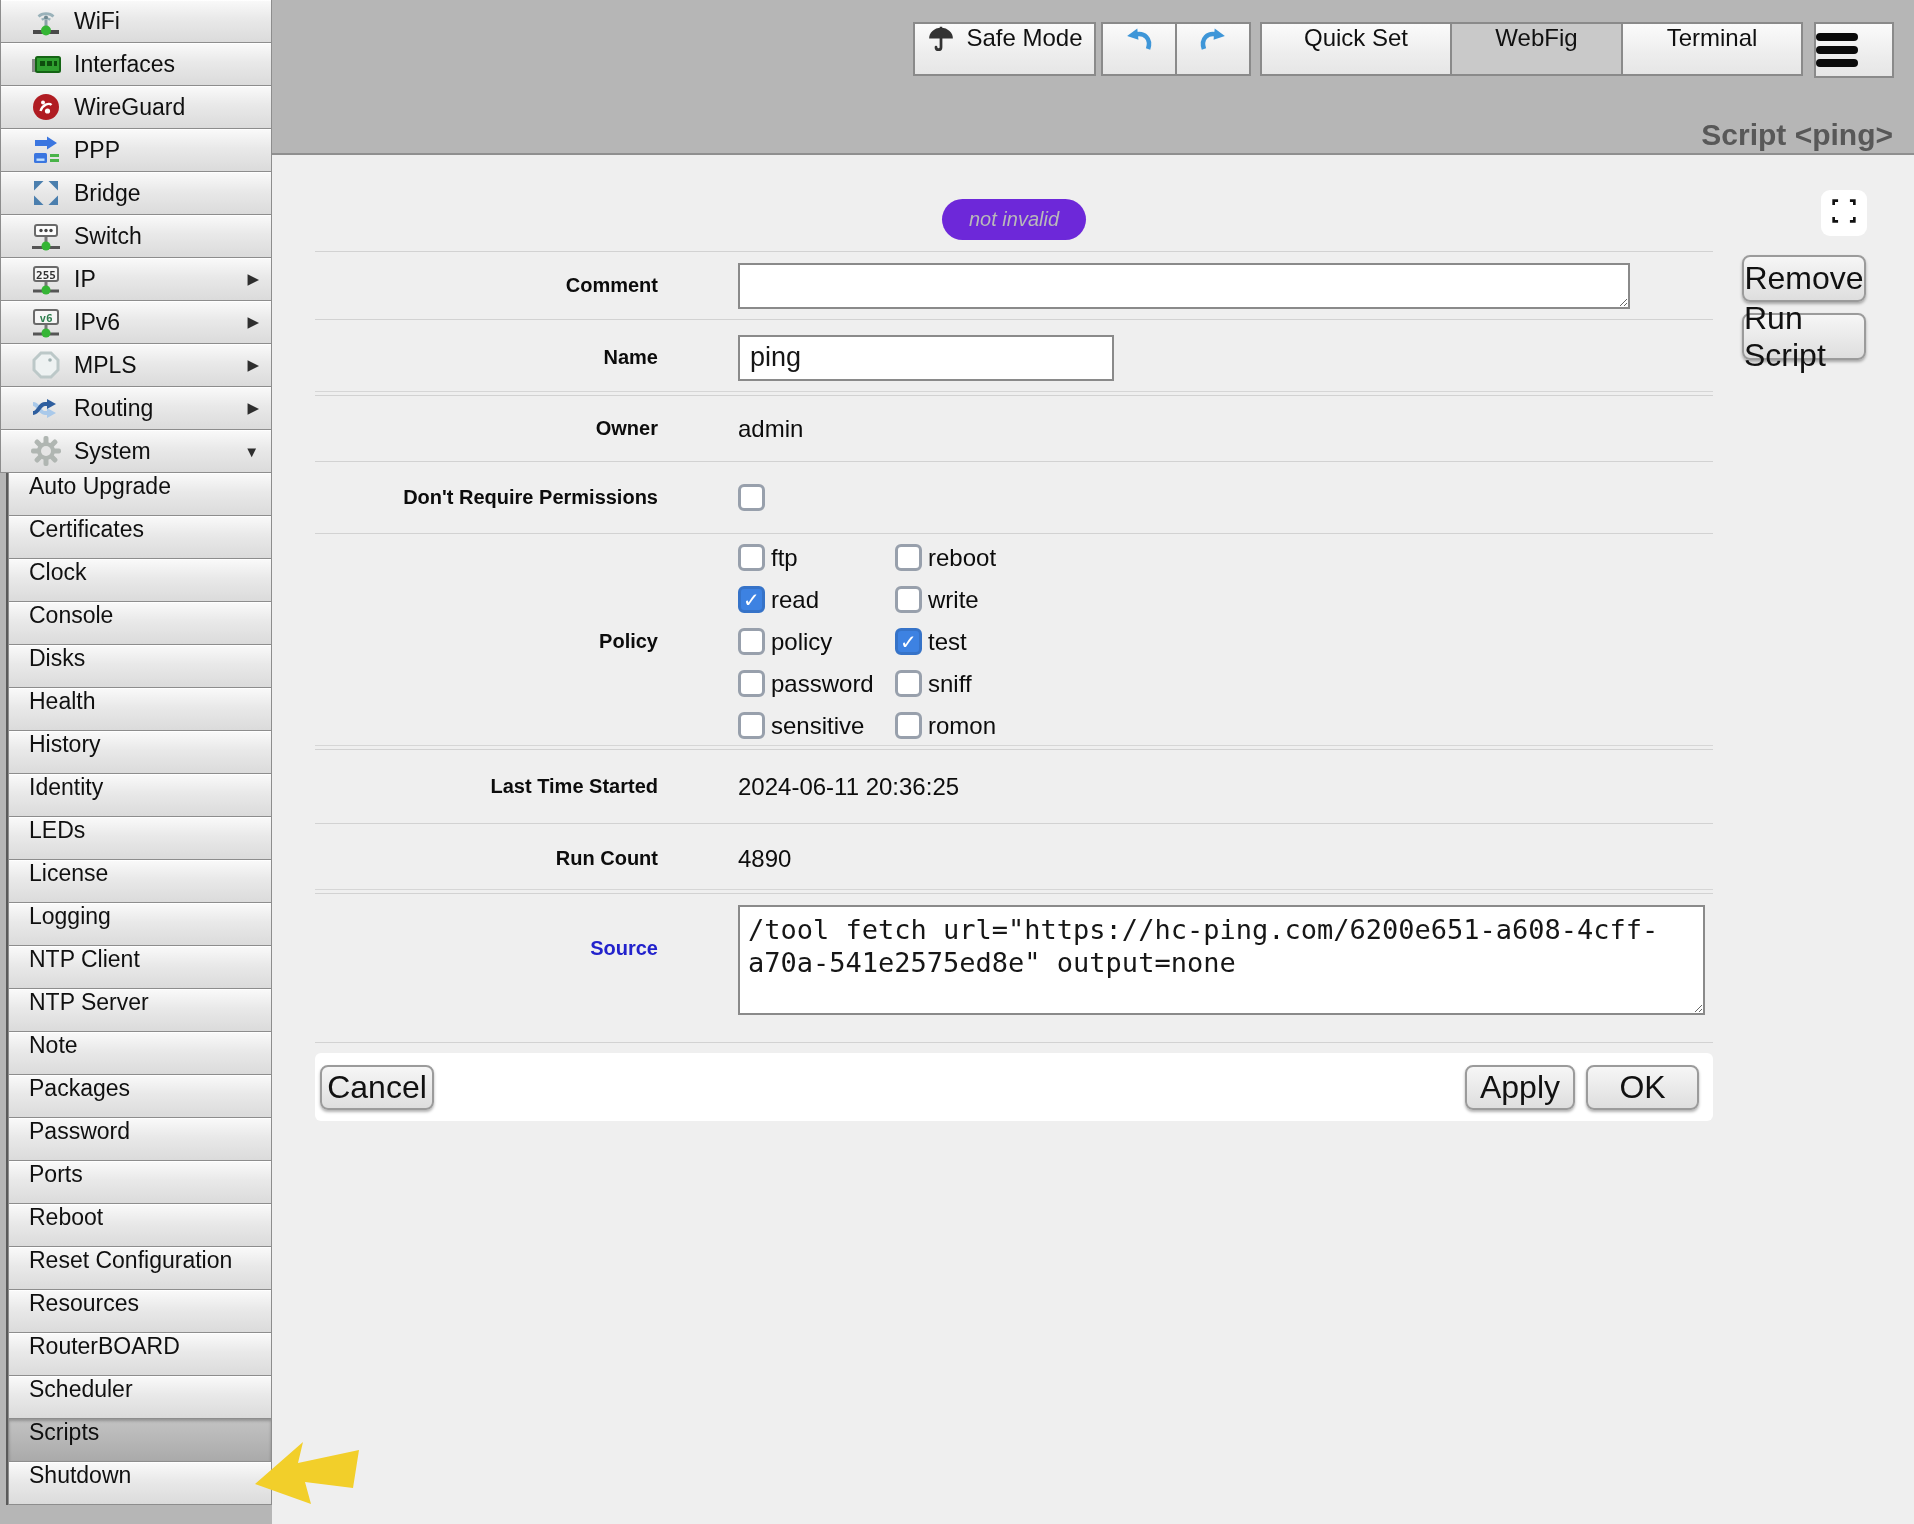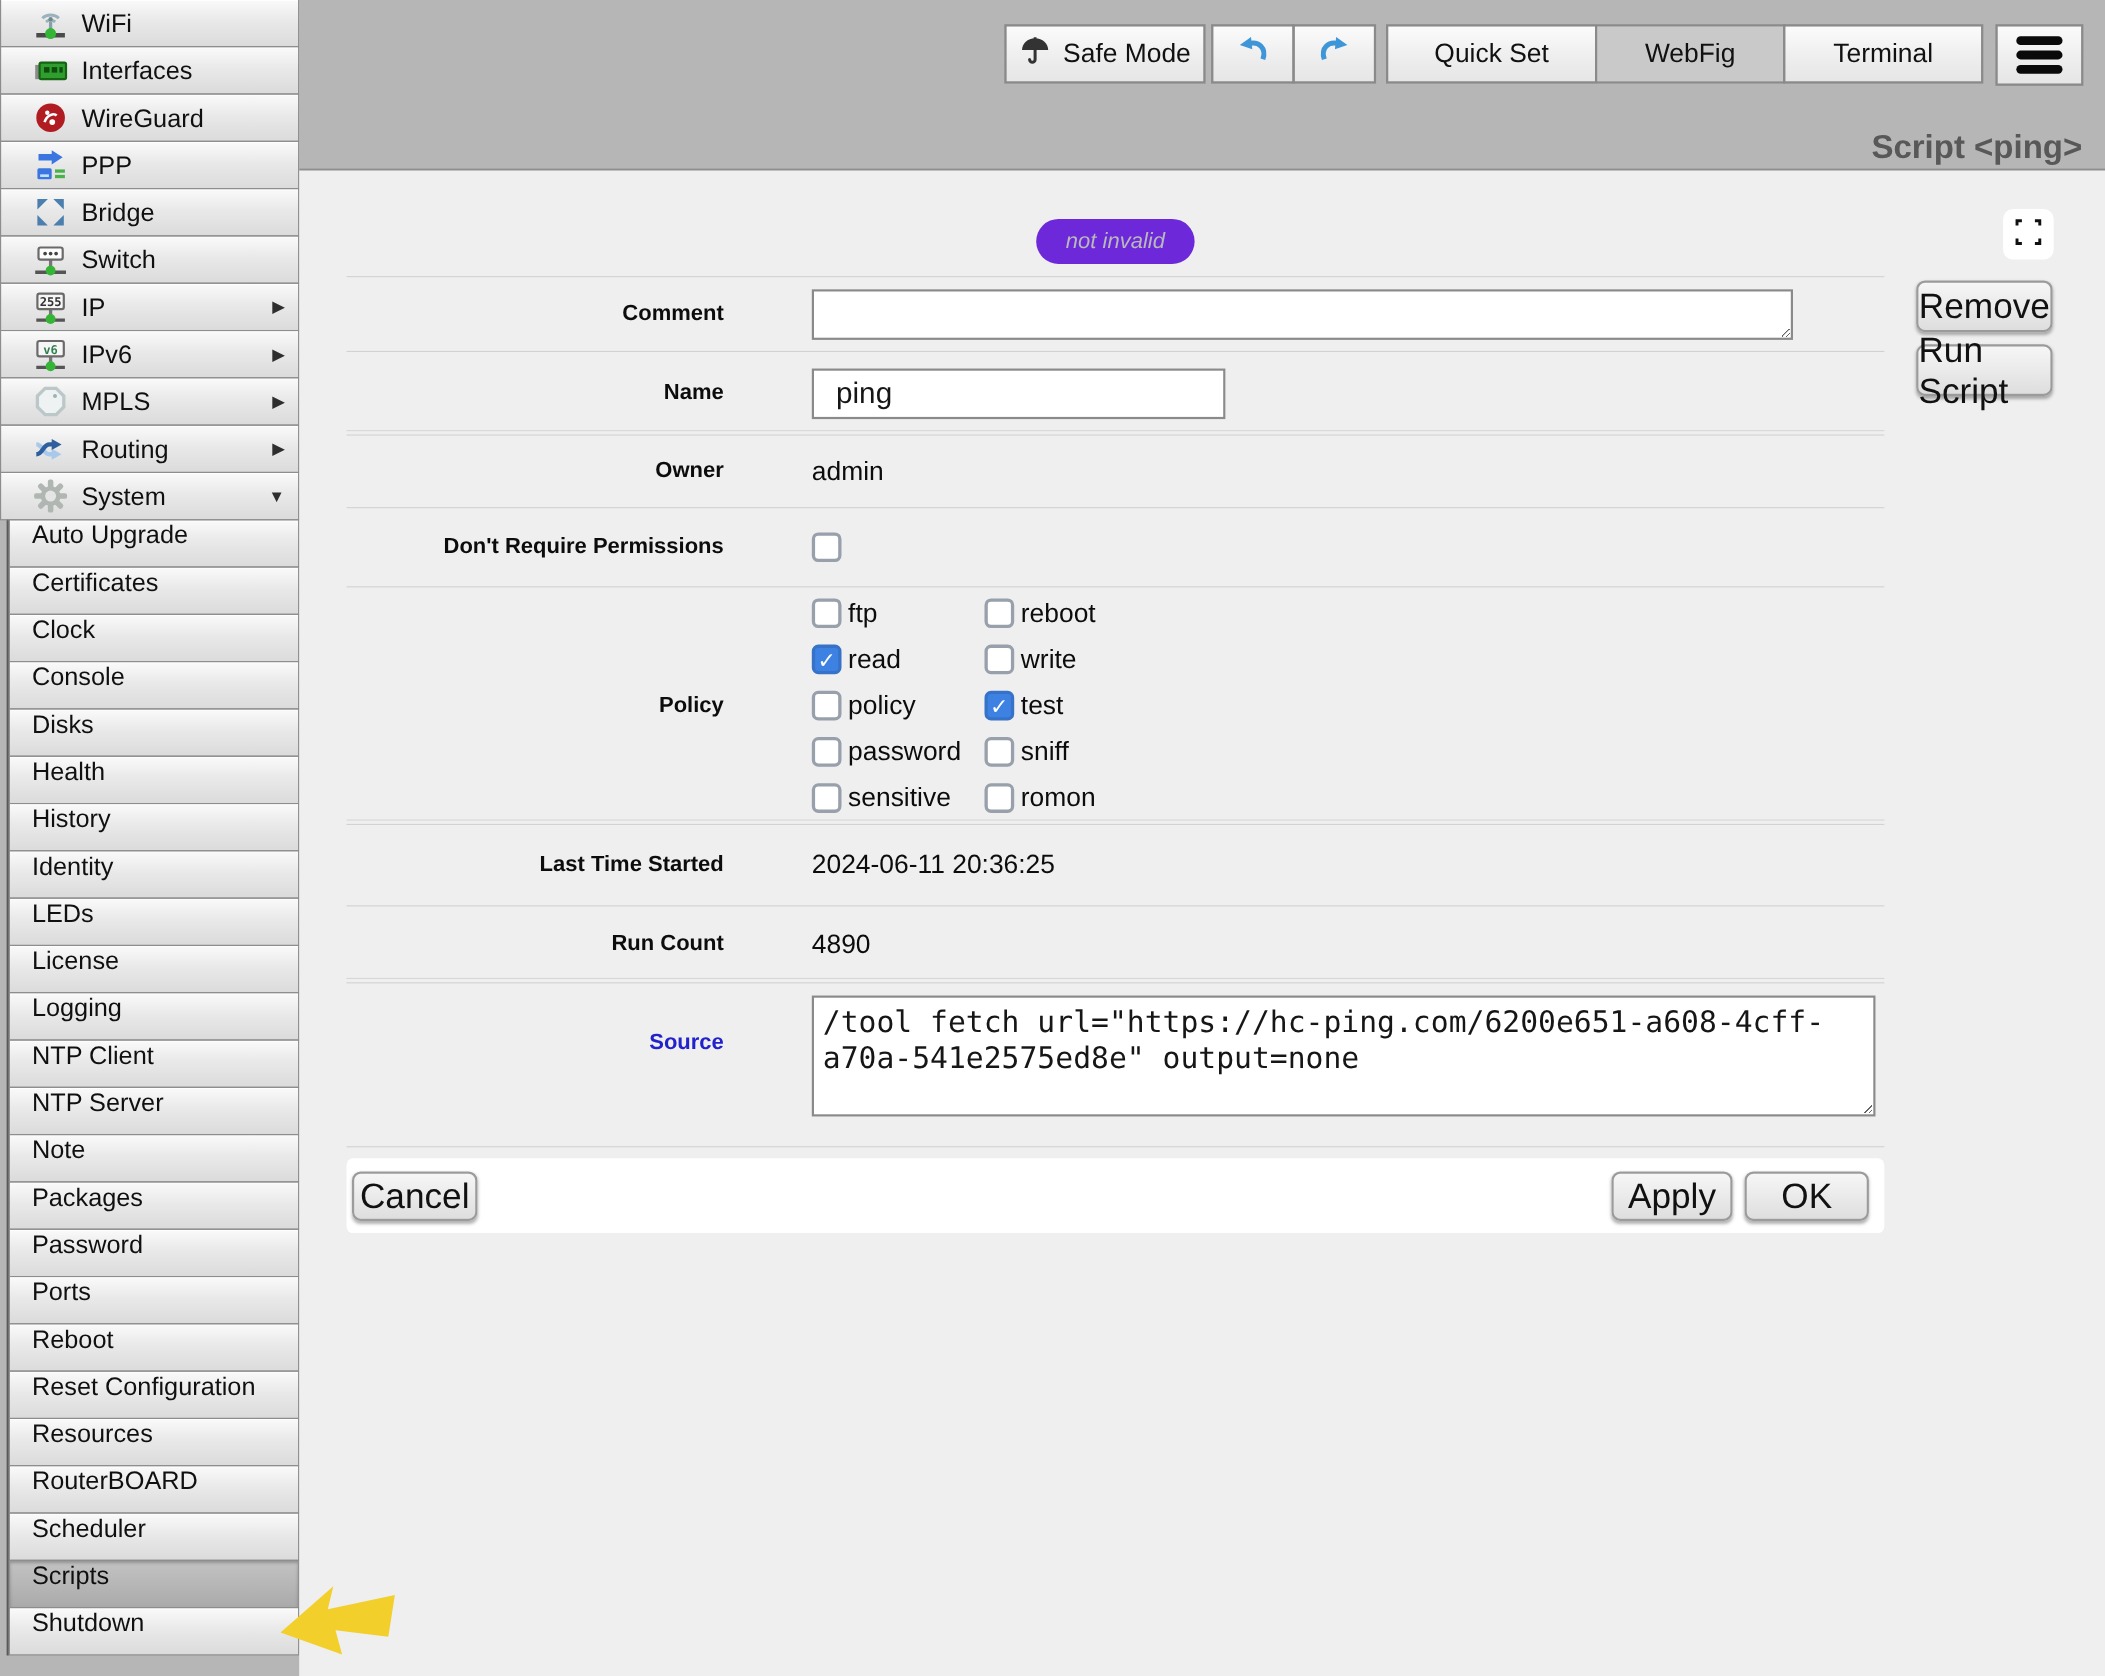--- a/index.html
+++ b/index.html
@@ -4,21 +4,21 @@
 <style>
   html,body{margin:0;padding:0;}
   body{font-family:"Liberation Sans",sans-serif;background:#b6b6b6;}
   #app{position:relative;width:1914px;height:1524px;overflow:hidden;background:#b6b6b6;}
 
   
   .main-panel{position:absolute;left:272px;top:153px;right:0;bottom:0;background:#efefef;border-top:2px solid #8f8f8f;box-sizing:border-box;}
 
   
   .page-title{position:absolute;top:118px;right:21px;font-size:30px;font-weight:bold;color:#585858;}
-  .tbtn{box-sizing:border-box;height:54px;border:2px solid #8a8a8a;background:linear-gradient(180deg,#fbfbfb,#ededed 60%,#e6e6e6);font-size:24px;color:#111;display:flex;align-items:center;justify-content:center;cursor:pointer;}
+  .tbtn{box-sizing:border-box;height:54px;border:2px solid #8a8a8a;background:linear-gradient(180deg,#fbfbfb,#ededed 60%,#e6e6e6);font-size:24px;color:#111;display:flex;justify-content:center;cursor:pointer;}
   .tbtn.active{background:#c9c9c9;}
   .safe-mode{position:absolute;left:913px;top:22px;width:183px;gap:10px;}
   .undo-group{position:absolute;left:1101px;top:22px;display:flex;}
   .undo-group .tbtn{width:76px;}
   .undo-group .tbtn + .tbtn{margin-left:-2px;}
   .tabs{position:absolute;left:1260px;top:22px;display:flex;}
   .tabs .tbtn{padding:0 10px;}
   .tabs .tbtn + .tbtn{margin-left:-2px;}
   .tab-quickset{width:192px;}
   .tab-webfig{width:173px;}
@@ -56,21 +56,21 @@
   .r-drp{height:72px;}
   .r-policy{height:216px;}
   .r-lts{height:74px;}
   .r-rc{height:70px;}
   .r-source{height:150px;align-items:flex-start;padding-top:11px;border-bottom:1px solid #d2d2d2;}
   .r-source .lbl{margin-top:32px;}
   .lbl-link{color:#2222cc;}
 
   textarea,input[type=text]{box-sizing:border-box;border:2px solid #8a8a8a;background:#fff;color:#161616;}
   .comment-input{width:892px;height:46px;resize:both;font:24px "Liberation Sans",sans-serif;padding:8px;overflow:hidden;}
-  .name-input{width:376px;height:46px;font:27px "Liberation Sans",sans-serif;padding:0 20px;}
+  .name-input{width:376px;height:46px;font:27px "Liberation Sans",sans-serif;padding:0 10px;}
   .source-input{width:967px;height:110px;resize:both;font:27px/33px "DejaVu Sans Mono",monospace;padding:6px 16px 6px 8px;overflow:hidden;}
 
   .cb{width:27px;height:27px;border-radius:6px;border:3px solid #98a0ac;background:#fff;box-sizing:border-box;display:flex;align-items:center;justify-content:center;flex:none;cursor:pointer;}
   .cb.checked{background:#3d82e2;border-color:#3673c8;}
   .cb.checked::after{content:"✓";font-family:"DejaVu Sans",sans-serif;font-weight:bold;font-size:20px;color:#fff;line-height:1;}
   .policy-grid{display:grid;grid-template-columns:157px auto;row-gap:14px;}
   .policy-cell{display:flex;align-items:center;}
   .policy-cell .plabel{font-size:24px;margin-left:6px;color:#0c0c0c;}
 
   .btn{box-sizing:border-box;background:linear-gradient(180deg,#f6f6f6,#e9e9e9 55%,#dedede);border:2px solid #9b9b9b;border-radius:8px;font-size:32px;color:#111;box-shadow:0 2px 3px rgba(0,0,0,.3);display:flex;align-items:center;justify-content:center;cursor:pointer;font-family:"Liberation Sans",sans-serif;}

